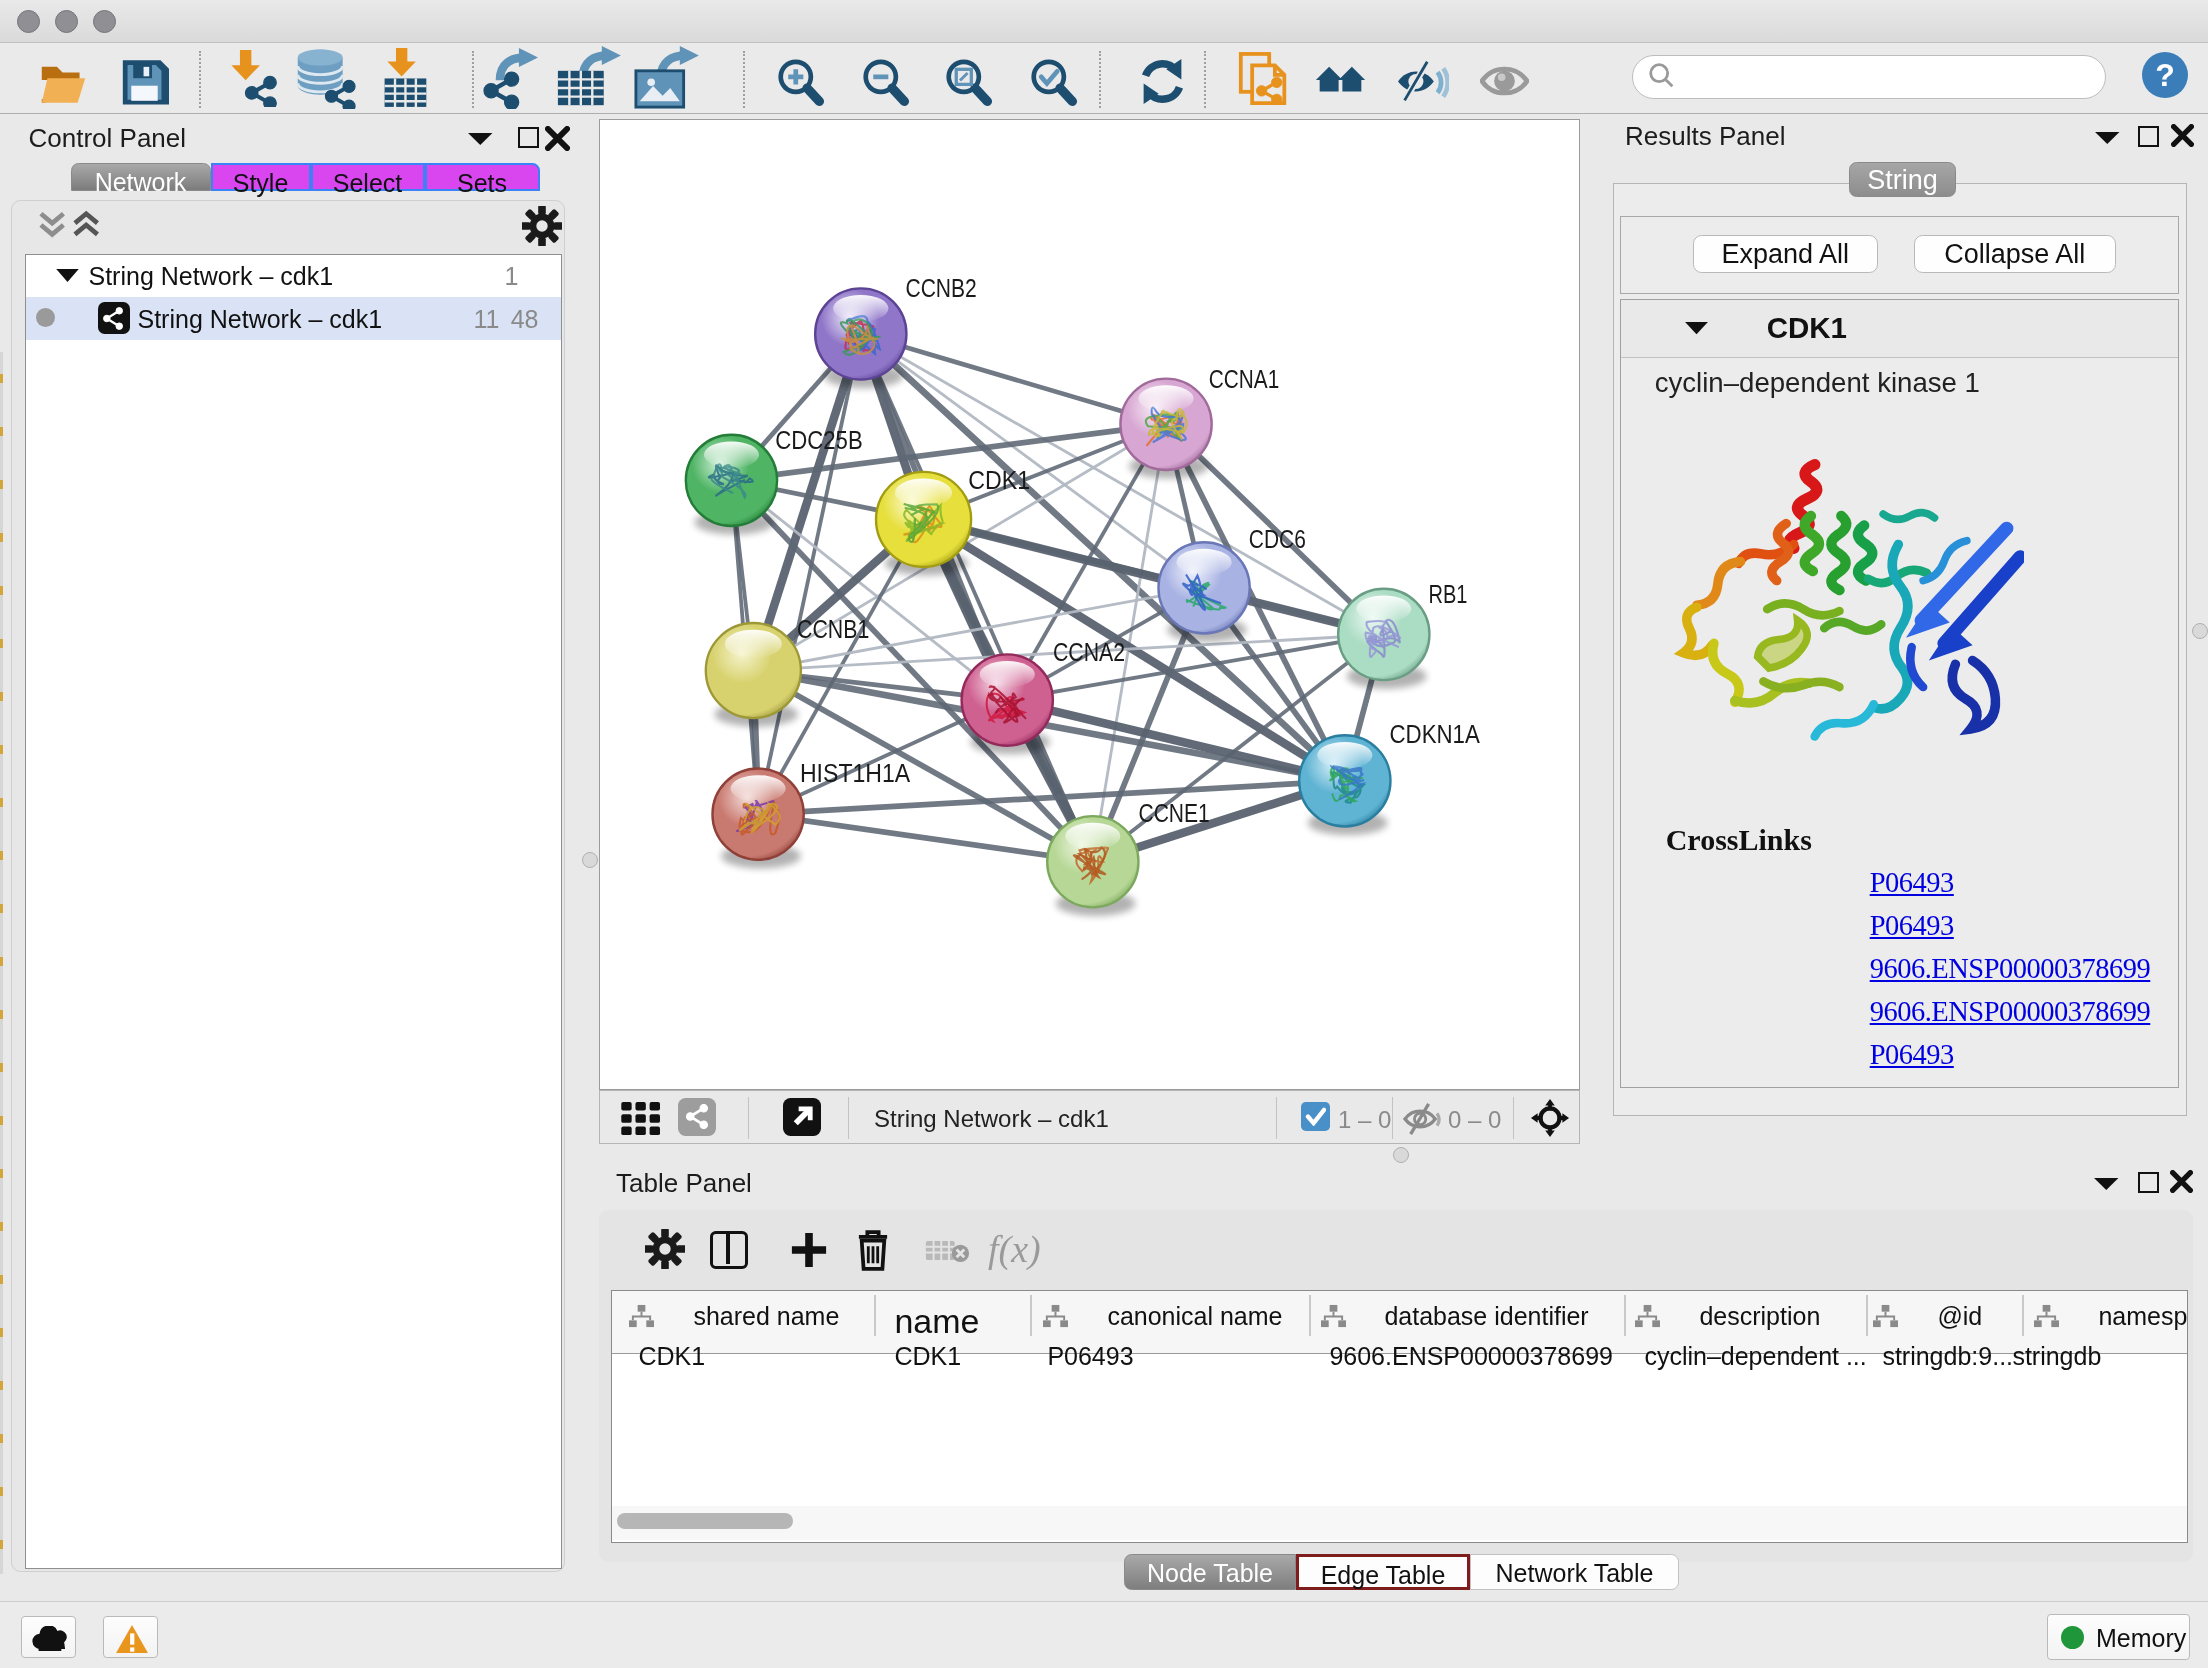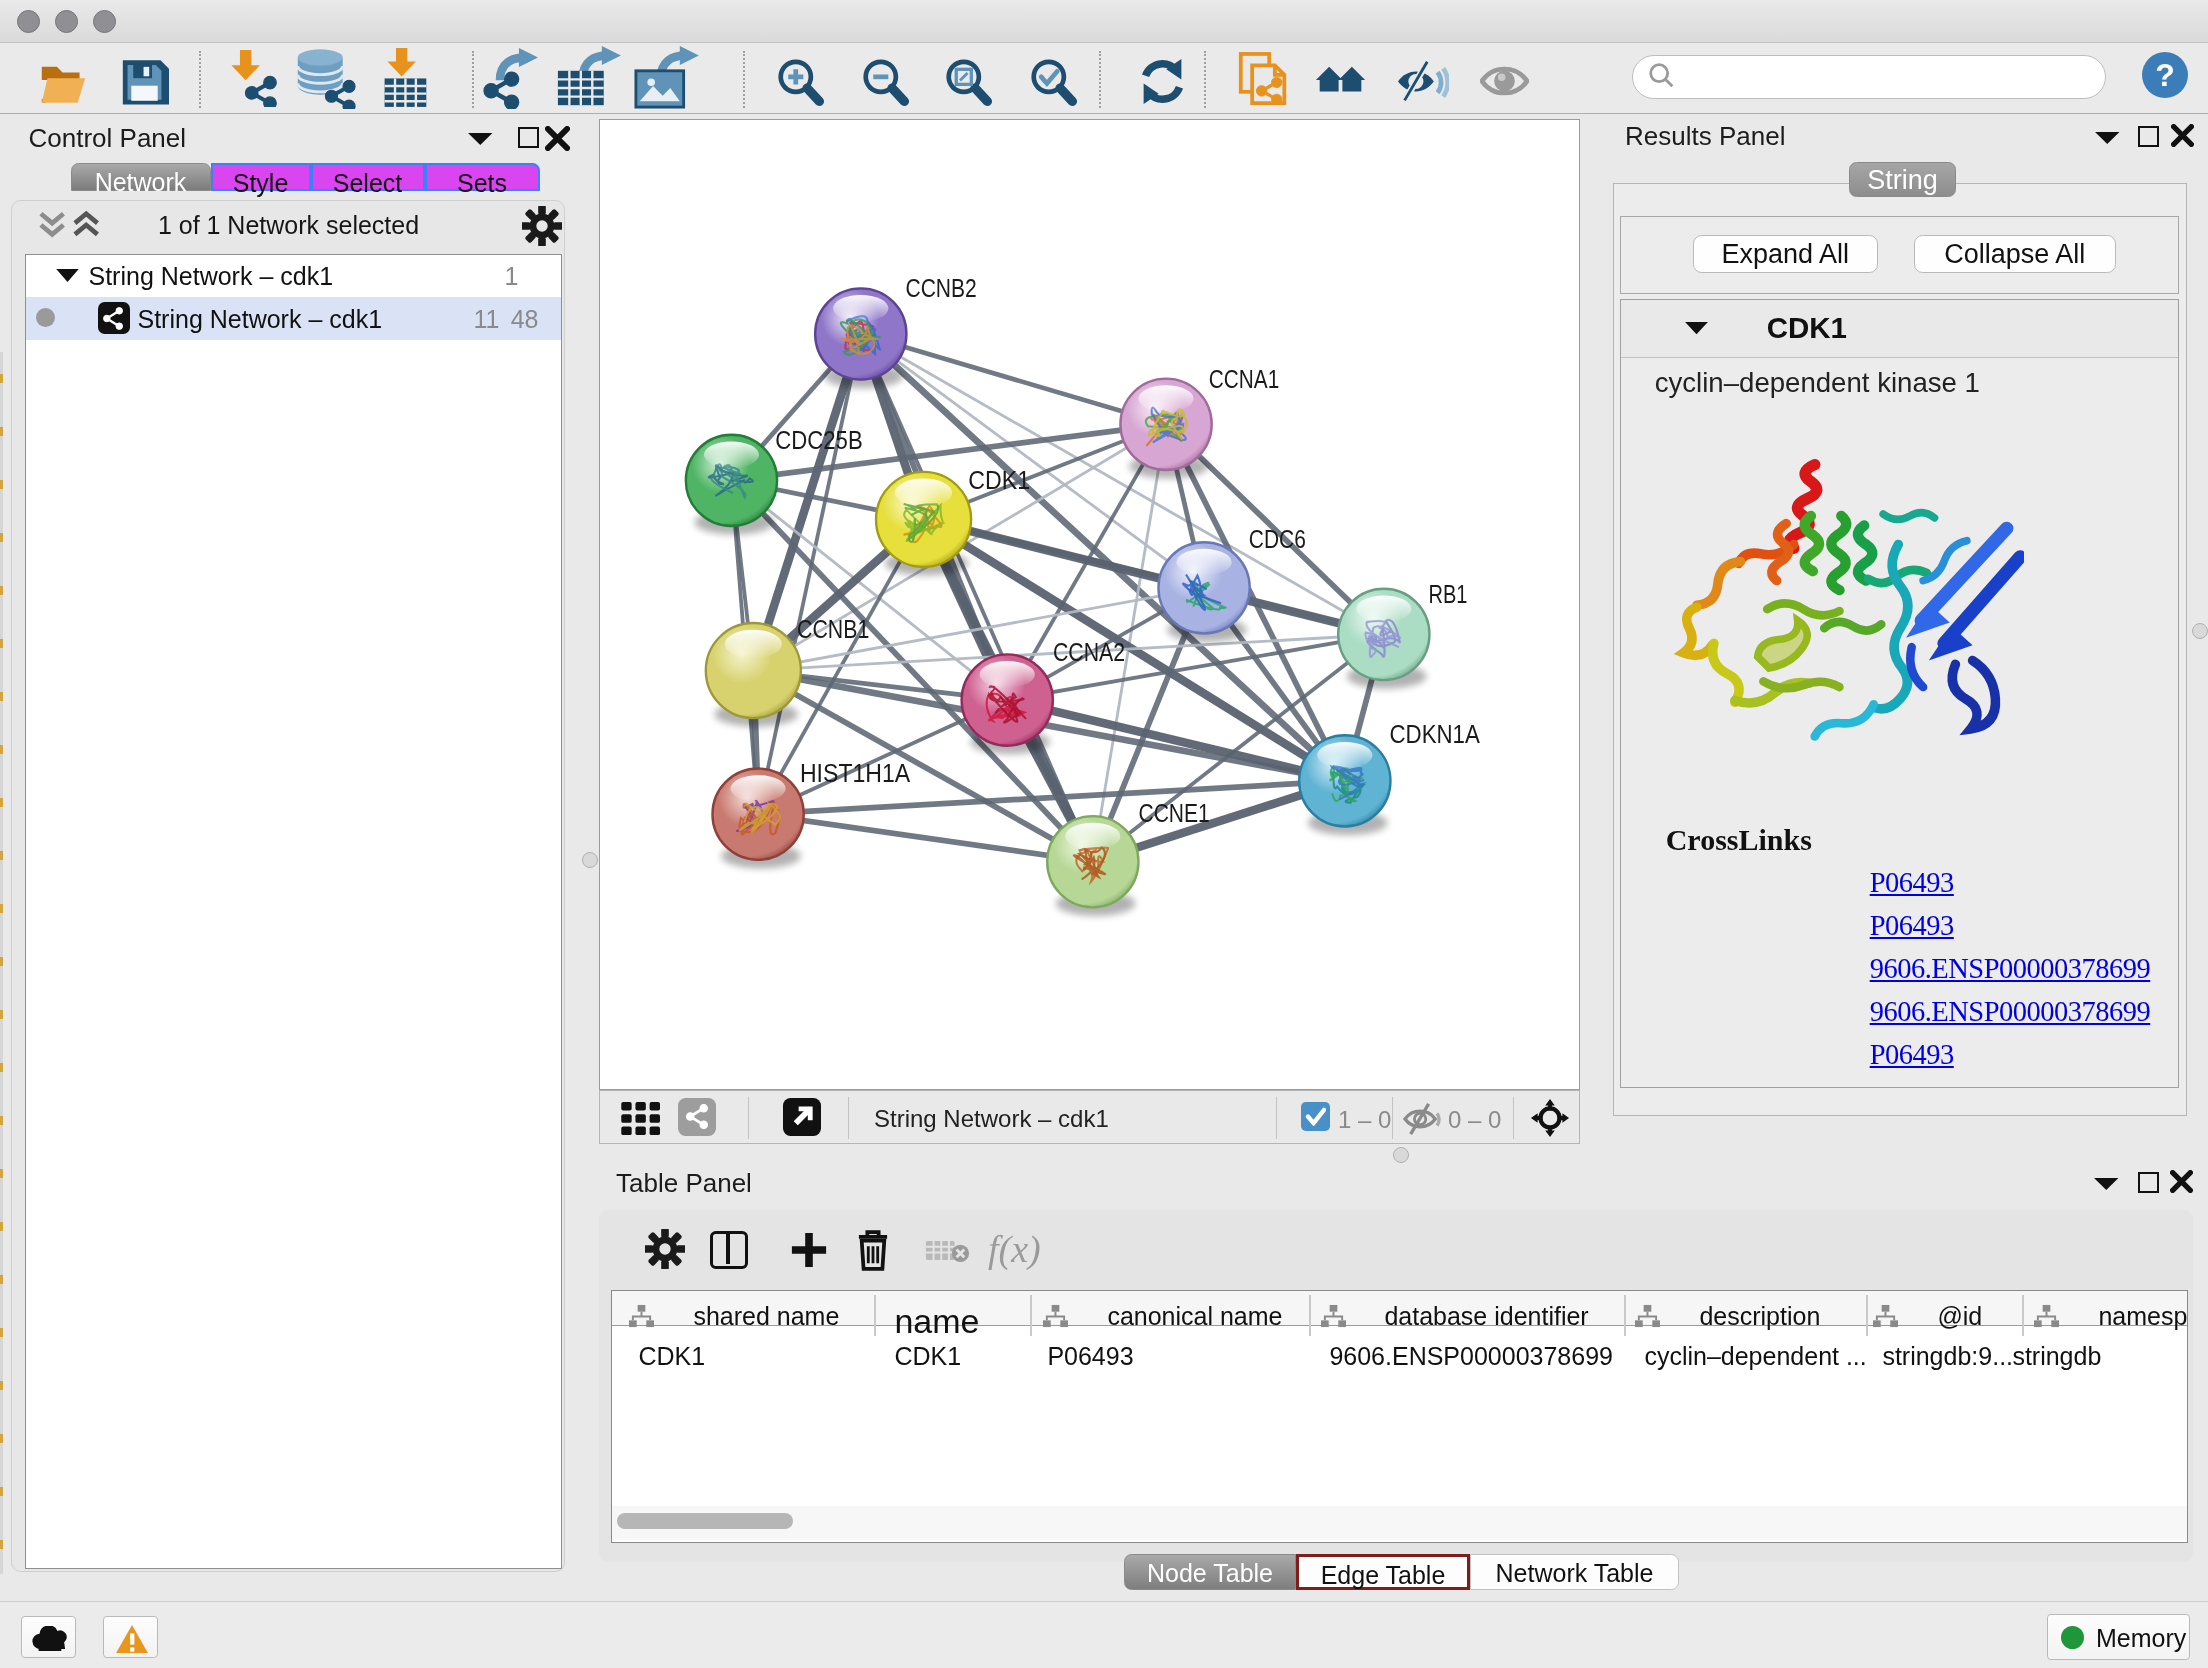--- a/index.html
+++ b/index.html
@@ -213,21 +213,20 @@
   <div class="tab tabn" style="left:415px;width:115px;border-radius:0 7.6px 0 0;">Sets</div>
 
   <div class="abs" style="left:1.9px;top:87px;width:554px;height:1372px;background:#e7e7e7;border:1px solid #cfcfcf;border-radius:9.5px;box-sizing:border-box;"></div>
 
   <svg class="abs" style="left:25px;top:97px;" width="40" height="30" viewBox="0 0 42 32">
       <path d="M6 4 l12 10 12-10 M6 16 l12 10 12-10" fill="none" stroke="#8d8d8d" stroke-width="5"></path>
     </svg>
   <svg class="abs" style="left:59px;top:97px;" width="40" height="30" viewBox="0 0 42 32">
       <path d="M6 14 l12-10 12 10 M6 26 l12-10 12 10" fill="none" stroke="#555" stroke-width="5"></path>
     </svg>
-  <div class="abs" style="left:0px;top:98px;width:558px;text-align:center;font-size:25px;color:#161616;">1 of 1 Network selected</div>
   <svg class="abs" style="left:512px;top:93px;" width="40" height="40" viewBox="0 0 42 42">
       <g fill="#1a1a1a">
         <circle cx="21" cy="21" r="13"></circle>
         <rect x="17" y="-1" width="8" height="10" rx="2" transform="rotate(0 21 21)"></rect>
         <rect x="17" y="-1" width="8" height="10" rx="2" transform="rotate(45 21 21)"></rect>
         <rect x="17" y="-1" width="8" height="10" rx="2" transform="rotate(90 21 21)"></rect>
         <rect x="17" y="-1" width="8" height="10" rx="2" transform="rotate(135 21 21)"></rect>
         <rect x="17" y="-1" width="8" height="10" rx="2" transform="rotate(180 21 21)"></rect>
         <rect x="17" y="-1" width="8" height="10" rx="2" transform="rotate(225 21 21)"></rect>
         <rect x="17" y="-1" width="8" height="10" rx="2" transform="rotate(270 21 21)"></rect>
@@ -616,21 +615,21 @@
     </svg>
   <svg style="position:absolute;left:325px;top:27px;" width="46" height="27" viewBox="0 0 48 28">
       <rect x="2" y="4" width="30" height="20" rx="2" fill="#b9b9b9"></rect>
       <path d="M2 10 h30 M2 16 h30 M10 4 v20 M18 4 v20 M26 4 v20" stroke="#e4e4e4" stroke-width="2"></path>
       <circle cx="38" cy="17" r="9" fill="#9a9a9a"></circle>
       <path d="M34 13 l8 8 M42 13 l-8 8" stroke="#e4e4e4" stroke-width="3"></path>
     </svg>
   <div style="position:absolute;left:389px;top:17px;font-family:'Liberation Serif',serif;font-style:italic;font-size:38px;color:#9a9a9a;">f(x)</div>
 
   <div style="position:absolute;left:12.4px;top:80px;width:1577px;height:253px;background:#fff;border:1.9px solid #8a8a8a;box-sizing:border-box;overflow:hidden;">
-     <div style="position:absolute;left:0;top:0;width:100%;height:35px;background:#f6f6f6;border-bottom:1.9px solid #9a9a9a;box-sizing:border-box;">
+     <div style="position:absolute;left:0;top:0;width:100%;height:63px;background:#f6f6f6;border-bottom:1.9px solid #9a9a9a;box-sizing:border-box;">
         <svg style="position:absolute;top:13.3px;left:16px;" width="27" height="25" viewBox="0 0 28 26">
           <g fill="#8a8a8a">
             <rect x="10" y="1" width="8" height="7"></rect>
             <rect x="1" y="17" width="8" height="7"></rect>
             <rect x="19" y="17" width="8" height="7"></rect>
             <path d="M14 8 v5 M5 17 v-4 h18 v4" stroke="#8a8a8a" stroke-width="2" fill="none"></path>
           </g>
         </svg>
         <div style="position:absolute;left:81px;top:10.5px;font-size:25px;color:#111;">shared name</div>
         <div style="position:absolute;left:262px;top:3.8px;height:41px;width:1.9px;background:#c9c9c9;"></div>

